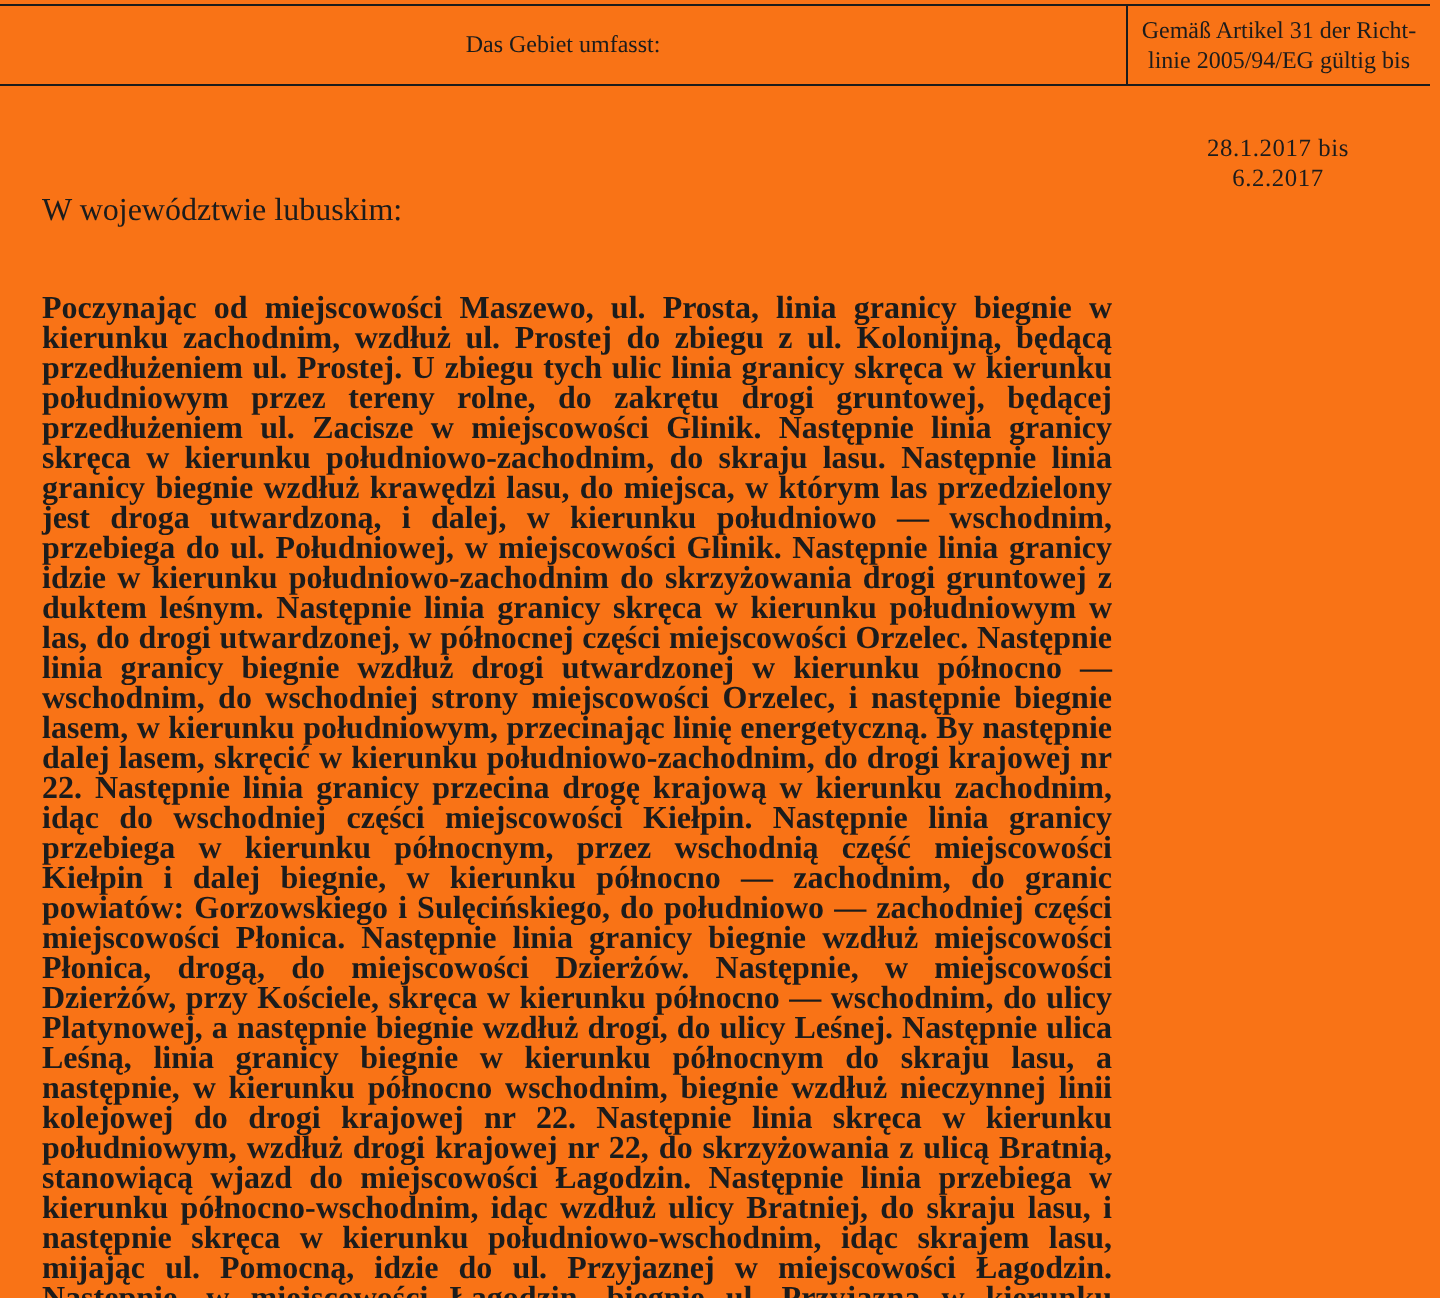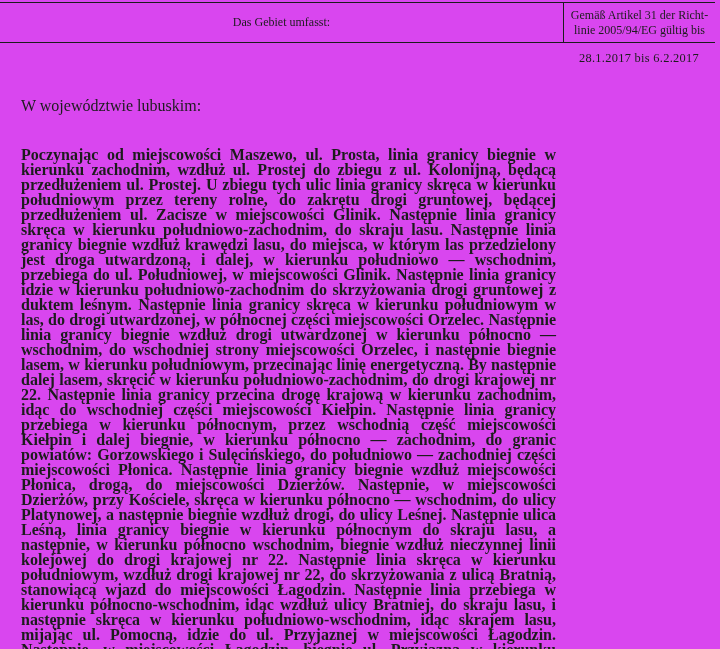--- a/index.html
+++ b/index.html
@@ -4,21 +4,21 @@
 <style>
   html, body {
     margin: 0;
     padding: 0;
     background: #ffffff;
   }
   .page {
     position: relative;
     width: 720px;
     height: 649px;
-    background: #d946ef;
+    background: #f97316;
     color: #1c1c1c;
     font-family: "Liberation Serif", "DejaVu Serif", serif;
     overflow: hidden;
   }
   .area-table {
     position: absolute;
     top: 2px;
     left: 0;
     width: 715px;
     height: 647px;
@@ -64,21 +64,21 @@
   .intro-line {
     margin: 36px 0 0 0;
   }
   .boundary-description {
     margin: 34px 0 0 0;
     text-align: justify;
     text-justify: inter-word;
     font-weight: bold;
   }
   .validity-dates {
-    margin: 0;
+    margin: 16px;
     letter-spacing: 0.3px;
   }
 </style>
 </head>
 <body>
 
 <div class="page">
   <div class="area-table">
 
     <div class="cell header-cell col-left">Das Gebiet umfasst:</div>

